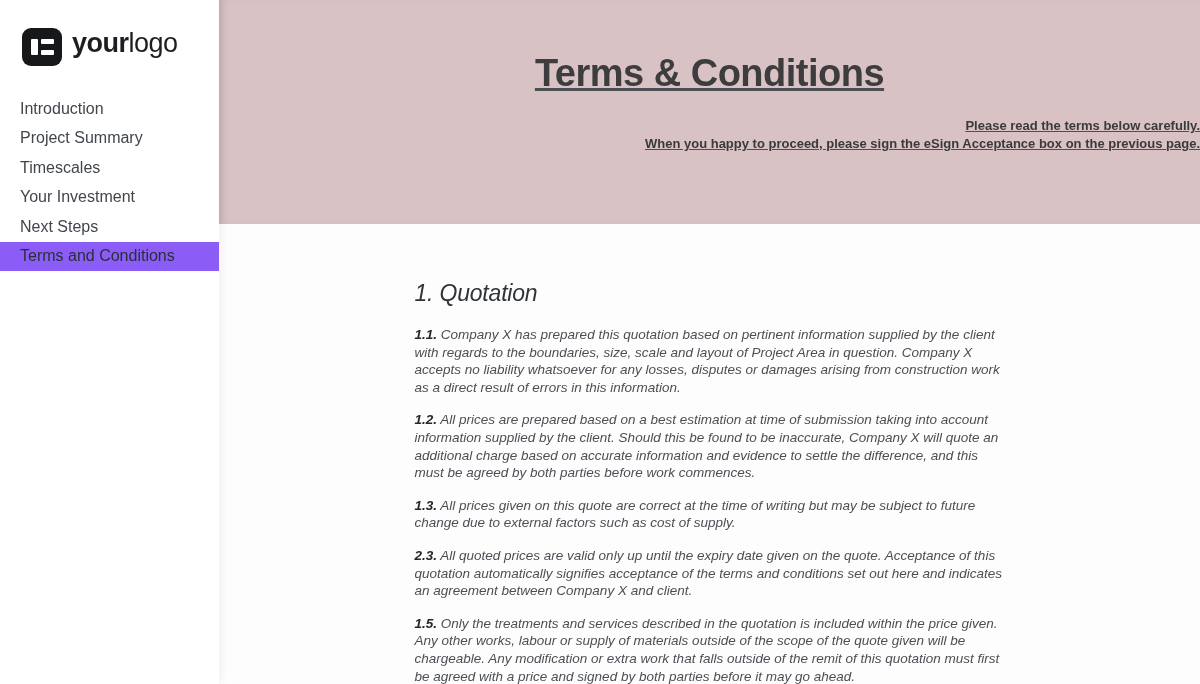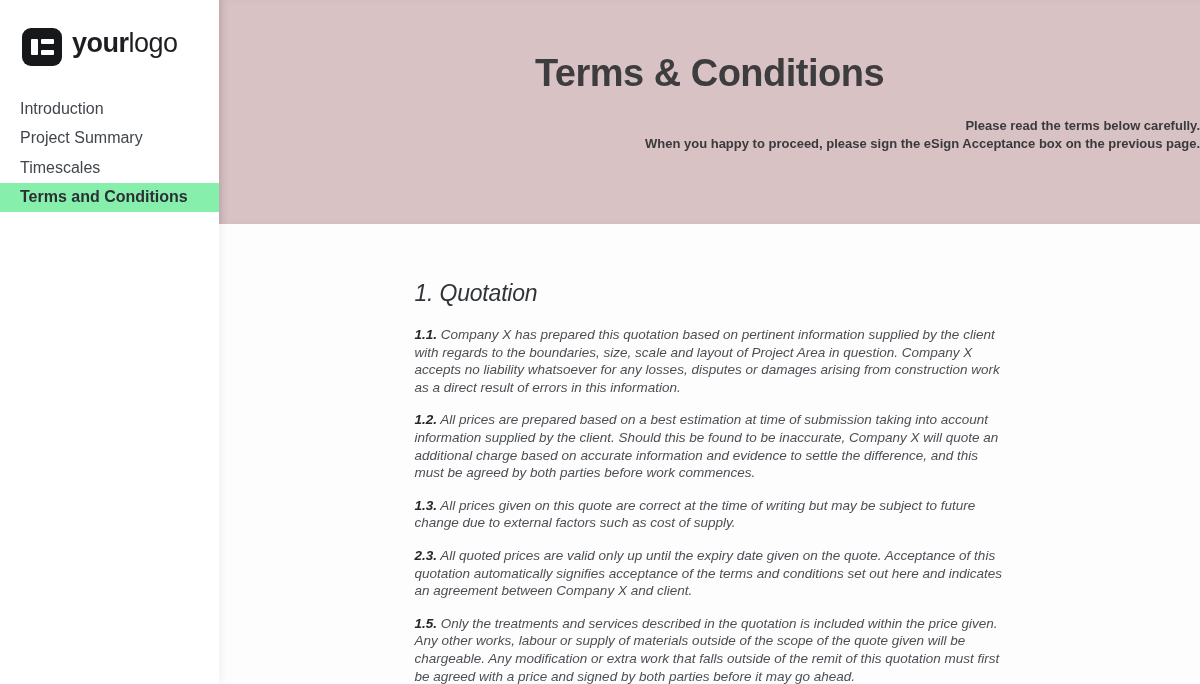--- a/index.html
+++ b/index.html
@@ -52,34 +52,35 @@
     height: 29.5px;
     display: flex;
     align-items: center;
     padding-left: 20px;
     font-size: 16px;
     color: #41464c;
     cursor: pointer;
     white-space: nowrap;
   }
   .nav-item.active {
-    background: #86efac;
-    font-weight: bold;
+    background: #8b5cf6;
+    font-weight: normal;
     color: #2b2f35;
   }
 
   
   .main { flex: 1; height: 100%; background: #fdfdfd; }
 
   .hero {
     height: 224px;
     background: #d8c2c4;
     box-shadow: inset 6px 0 10px -6px rgba(90,60,70,0.25);
     text-align: center;
     padding-top: 52px;
+    text-decoration: underline;
   }
   .hero h1 {
     font-size: 38px;
     font-weight: bold;
     color: #3d3c3e;
     letter-spacing: -0.5px;
   }
   .hero .sub {
     margin-top: 22px;
     font-size: 13px;
@@ -126,20 +127,22 @@
             </div>
         </div>
       </div>
       <div class="logo-text"><span class="b">your</span><span>logo</span></div>
     </div>
 
     <nav class="nav">
       <div class="nav-item">Introduction</div>
       <div class="nav-item">Project Summary</div>
       <div class="nav-item">Timescales</div>
+      <div class="nav-item">Your Investment</div>
+      <div class="nav-item">Next Steps</div>
       <div class="nav-item active">Terms and Conditions</div>
     </nav>
   </aside>
 
   <main class="main">
 
     <header class="hero">
       <h1>Terms &amp; Conditions</h1>
       <p class="sub"><span>Please read the terms below carefully.</span><br><span>When you happy to proceed, please sign the eSign Acceptance box on the previous page.</span></p>
     </header>

